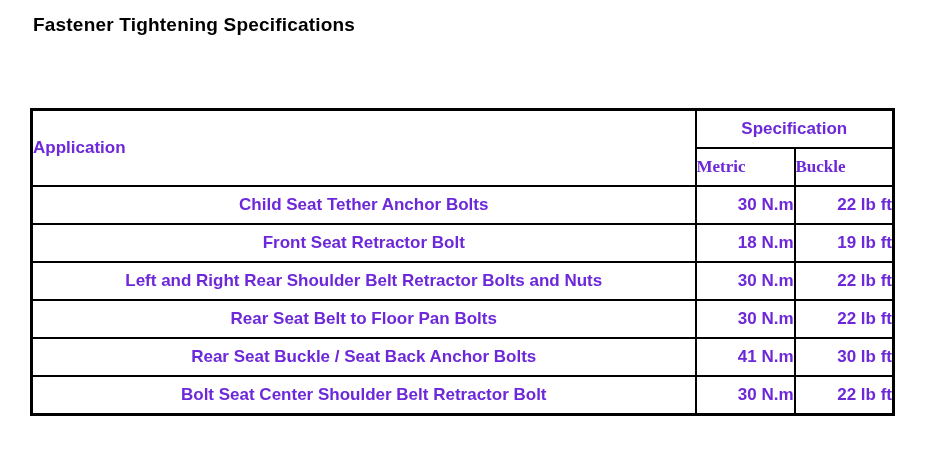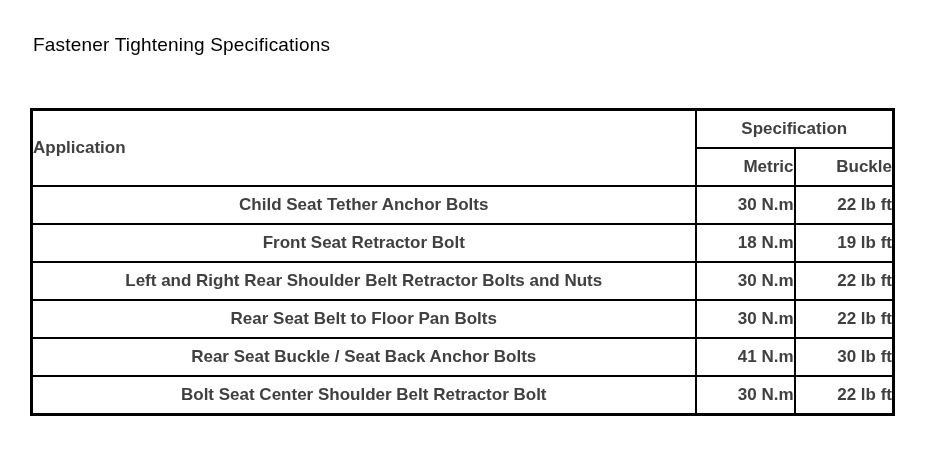--- a/index.html
+++ b/index.html
@@ -13,68 +13,68 @@
     font-family: "Liberation Sans", sans-serif;
     color: #000000;
     position: relative;
     overflow: hidden;
   }
   .page-title {
     position: absolute;
     left: 33px;
     top: 14px;
     font-size: 19px;
-    font-weight: normal;
+    font-weight: bold;
     letter-spacing: 0.2px;
     white-space: nowrap;
-    margin-top: 20px;
   }
   .spec-table-wrap {
     position: absolute;
     left: 30px;
     top: 108px;
     width: 862px;
   }
   table.spec-table {
     border-collapse: collapse;
     table-layout: fixed;
     width: 862px;
     border: 3px solid #000000;
   }
   table.spec-table td,
   table.spec-table th {
     border: 2px solid #000000;
     padding: 0;
     font-size: 17px;
     font-weight: bold;
-    color: #404040;
+    color: #6d28d9;
     background: #ffffff;
   }
   
   col.c-app { width: 664px; }
   col.c-metric { width: 99px; }
   col.c-english { width: 99px; }
 
   th.app-head {
     text-align: left;
     vertical-align: middle;
     height: 72px;
     font-size: 18px;
   }
   th.spec-head {
     text-align: center;
     vertical-align: middle;
     height: 36px;
     font-size: 18px;
   }
   th.unit-head {
-    text-align: right;
+    text-align: left;
     vertical-align: middle;
     height: 36px;
     font-size: 18px;
+    font-family: Liberation Serif, serif;
   }
   td.app-cell {
     text-align: center;
     vertical-align: middle;
     height: 36px;
     padding-left: 6px;
     font-size: 17px;
     white-space: nowrap;
     overflow: hidden;
   }

